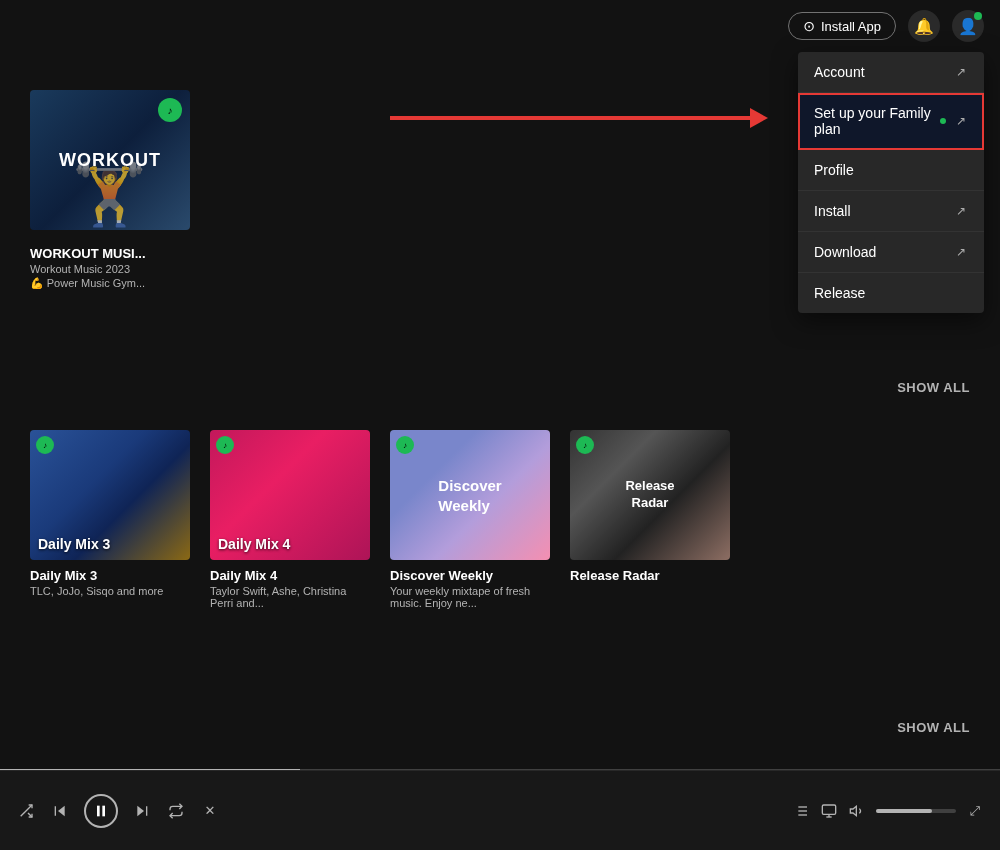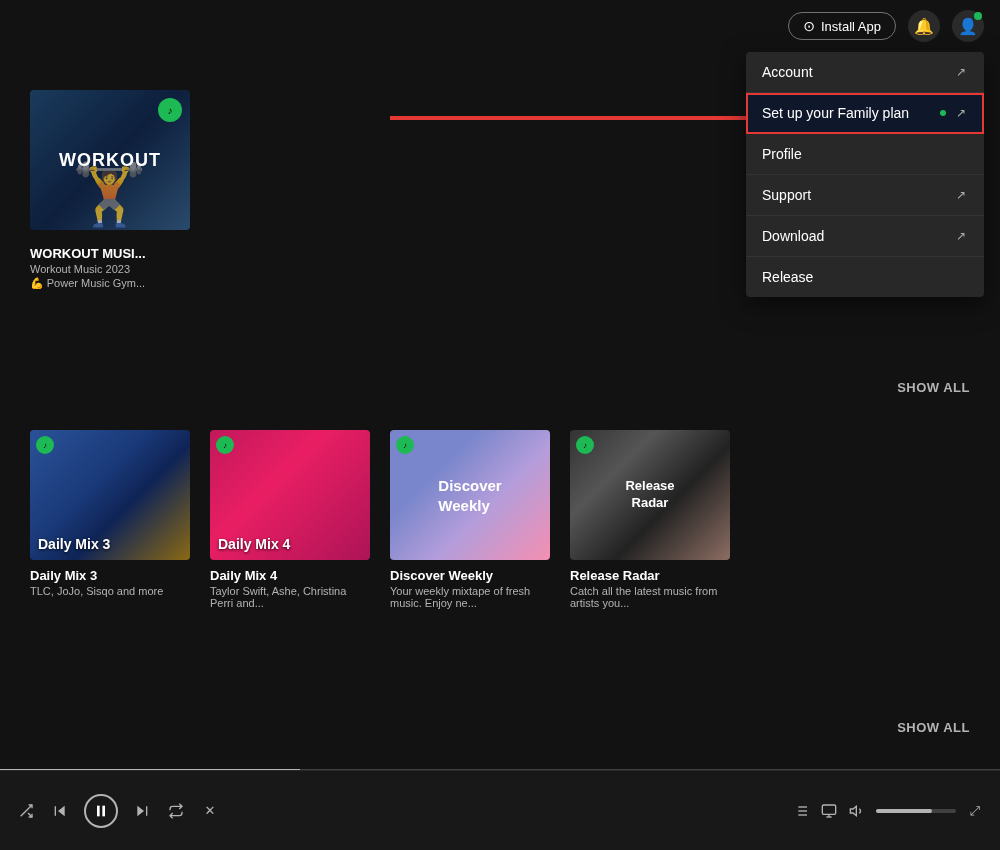--- a/index.html
+++ b/index.html
@@ -62,21 +62,21 @@
       right: 2px;
     }
 
     
     .dropdown-menu {
       position: absolute;
       top: 52px;
       right: 16px;
       background: #282828;
       border-radius: 4px;
-      width: 238px;
+      width: 186px;
       z-index: 100;
       box-shadow: 0 8px 24px rgba(0,0,0,0.5);
       overflow: hidden;
     }
 
     .dropdown-item {
       display: flex;
       align-items: center;
       justify-content: space-between;
       padding: 12px 16px;
@@ -461,21 +461,21 @@
       <span class="blue-dot"></span>
       <span class="external-icon">↗</span>
     </div>
   </div>
 
   <div class="dropdown-item">
     <span>Profile</span>
   </div>
 
   <div class="dropdown-item">
-    <span>Support</span>
+    <span>Install</span>
     <span class="external-icon">↗</span>
   </div>
 
   <div class="dropdown-item">
     <span>Download</span>
     <span class="external-icon">↗</span>
   </div>
 
   <div class="dropdown-item">
     <span>Release</span>
@@ -530,21 +530,20 @@
     <div class="mix-card-title">Discover Weekly</div>
     <div class="mix-card-subtitle">Your weekly mixtape of fresh music. Enjoy ne...</div>
   </div>
 
   <div class="mix-card">
     <div class="mix-thumb mix-bg-4">
       <div class="mix-spotify-icon">♪</div>
       <div class="release-radar-label">Release<br>Radar</div>
     </div>
     <div class="mix-card-title">Release Radar</div>
-    <div class="mix-card-subtitle">Catch all the latest music from artists you...</div>
   </div>
 
 </div>
 
 <div class="show-all show-all-2">Show all</div>
 
 <div class="progress-bar-container">
   <div class="progress-bar-fill"></div>
 </div>
 

